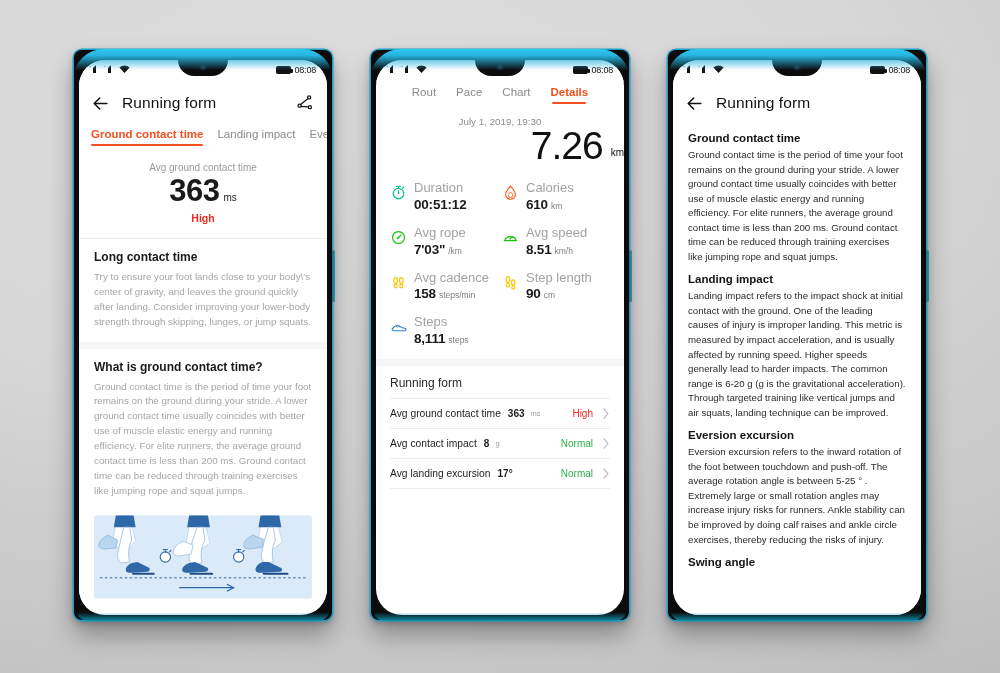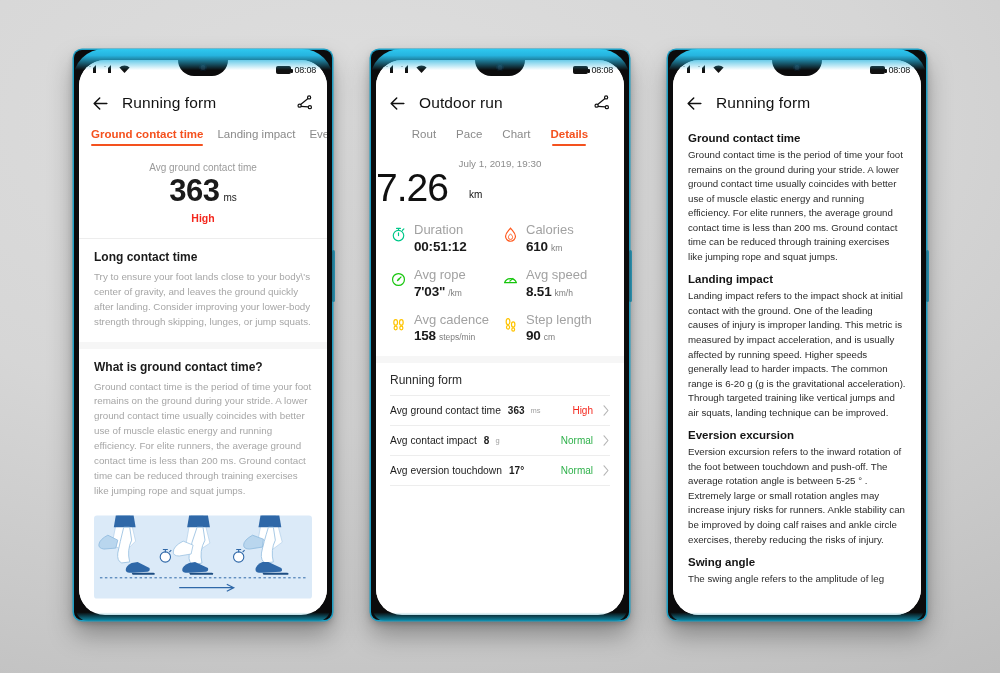--- a/index.html
+++ b/index.html
@@ -150,21 +150,21 @@
   .gapstrip { height:7px; background:#f6f6f6; }
 
   .sect { padding: 11px 15px 12px; }
   .sect-h { font-size: 12px; font-weight:700; color:#1a1a1a; margin-bottom: 6px; }
   .sect-p { font-size: 9.8px; line-height: 1.52; color:#a6a6a6; }
 
   .illus-wrap { padding: 4px 15px 10px; }
 
   
   .date-line { text-align:center; font-size:9.8px; color:#8c8c8c; padding-top:12px; }
-  .dist-row { display:flex; align-items:flex-end; justify-content:flex-start; gap:21px; margin-top:-2px;}
+  .dist-row { display:flex; align-items:flex-end; justify-content:flex-end; gap:8px; margin-top:-2px;}
   .dist-val { font-size: 39px; font-weight: 400; color:#101010; line-height: 1.06; letter-spacing:-1px; }
   .dist-unit { font-size: 10px; color:#101010; padding-bottom: 8px; }
 
   .stats { padding: 8px 10px 6px 14px; }
   .stat-row { display:flex; }
   .stat { display:flex; align-items:flex-start; gap:7px; width: 50%; padding: 6px 0 7px; }
   .stat-ico { width:17px; height:17px; flex:none; margin-top:4px; }
   .stat-label { font-size:13px; color:#a2a2a2; line-height:1.2; }
   .stat-vrow { display:flex; align-items:baseline; gap:3px; margin-top:1px;text-align:center;}
   .stat-val { font-size:13.5px; font-weight:700; color:#1a1a1a; letter-spacing:-0.2px;}
@@ -330,32 +330,20 @@
         <svg width="11" height="9" viewBox="0 0 11 9">
             <path d="M5.5 8 L0.4 2.6 A7 7 0 0 1 10.6 2.6 Z" fill="#111"></path>
           </svg>
       </div>
       <div class="sb-right">
         <div class="batt"></div>
         <span class="clock">08:08</span>
       </div>
     </div>
 
-    <div class="appbar">
-      <svg class="back-arrow" viewBox="0 0 24 24">
-          <path d="M20 12 H5 M11 5 L4 12 L11 19" fill="none" stroke="#111" stroke-width="1.9" stroke-linecap="round" stroke-linejoin="round"></path>
-        </svg>
-      <div class="appbar-title">Outdoor run</div>
-      <svg class="share-ico" viewBox="0 0 24 24">
-        <circle cx="17.5" cy="4.5" r="2.1" fill="none" stroke="#111" stroke-width="1.6"></circle>
-        <circle cx="4.8" cy="15.5" r="2.1" fill="none" stroke="#111" stroke-width="1.6"></circle>
-        <circle cx="18.5" cy="17.5" r="2.1" fill="none" stroke="#111" stroke-width="1.6"></circle>
-        <path d="M16 6 L6.2 14 M6.6 16.4 L16.4 17.2" stroke="#111" stroke-width="1.6" fill="none"></path>
-      </svg>
-    </div>
 
     <div class="tabs centered">
       <div class="tab">Rout</div>
       <div class="tab">Pace</div>
       <div class="tab">Chart</div>
       <div class="tab active">Details</div>
     </div>
 
     <div class="body with-tabs">
       <div class="date-line">July 1, 2019, 19:30</div>
@@ -450,20 +438,36 @@
             <div>
               <div class="stat-label">Step length</div>
               <div class="stat-vrow">
                   <span class="stat-val">90</span>
                   <span class="stat-unit">cm</span>
                 </div>
             </div>
           </div>
         </div>
 
+        <div class="stat-row">
+          <div class="stat">
+            <svg class="stat-ico" viewBox="0 0 24 24">
+                <path d="M3 16 q2 -4 6 -5 q3 -0.8 5.5 1.2 q2.5 2 6.5 2.3 q1.6 0.2 1.6 1.8 q0 1.7 -2 1.7 H5.2 Q3 18 3 16 Z" fill="none" stroke="#2f7fd4" stroke-width="1.6" stroke-linejoin="round"></path>
+                <path d="M8.5 11.2 l2.2 2.4 M11.4 10.8 l2 2.3" stroke="#2f7fd4" stroke-width="1.2"></path>
+              </svg>
+            <div>
+              <div class="stat-label">Steps</div>
+              <div class="stat-vrow">
+                  <span class="stat-val">8,111</span>
+                  <span class="stat-unit">steps</span>
+                </div>
+            </div>
+          </div>
+          <div class="stat"></div>
+        </div>
       </div>
 
       <div class="gapstrip"></div>
 
       <div class="rf-sect">
         <div class="rf-title">Running form</div>
 
         <div class="rf-row">
           <span class="rf-name">Avg ground contact time</span>
           <span class="rf-num">363</span>
@@ -480,21 +484,21 @@
           <span class="rf-num">8</span>
           <span class="rf-numunit">g</span>
           <span class="rf-spacer"></span>
           <span class="rf-state normal">Normal</span>
           <svg class="rf-chev" viewBox="0 0 8 14">
               <path d="M1.5 1 L6.5 7 L1.5 13" fill="none" stroke="#b5b5b5" stroke-width="1.4" stroke-linecap="round" stroke-linejoin="round"></path>
             </svg>
         </div>
 
         <div class="rf-row">
-          <span class="rf-name">Avg eversion touchdown</span>
+          <span class="rf-name">Avg landing excursion</span>
           <span class="rf-num">17°</span>
           <span class="rf-spacer"></span>
           <span class="rf-state normal">Normal</span>
           <svg class="rf-chev" viewBox="0 0 8 14">
               <path d="M1.5 1 L6.5 7 L1.5 13" fill="none" stroke="#b5b5b5" stroke-width="1.4" stroke-linecap="round" stroke-linejoin="round"></path>
             </svg>
         </div>
         <div class="divider"></div>
       </div>
     </div>
@@ -540,17 +544,16 @@
         <div class="doc-h">Ground contact time</div>
         <div class="doc-p">Ground contact time is the period of time your foot remains on the ground during your stride. A lower ground contact time usually coincides with better use of muscle elastic energy and running efficiency. For elite runners, the average ground contact time is less than 200 ms. Ground contact time can be reduced through training exercises like jumping rope and squat jumps.</div>
 
         <div class="doc-h">Landing impact</div>
         <div class="doc-p">Landing impact refers to the impact shock at initial contact with the ground. One of the leading causes of injury is improper landing. This metric is measured by impact acceleration, and is usually affected by running speed. Higher speeds generally lead to harder impacts. The common range is 6-20 g (g is the gravitational acceleration). Through targeted training like vertical jumps and air squats, landing technique can be improved.</div>
 
         <div class="doc-h">Eversion excursion</div>
         <div class="doc-p">Eversion excursion refers to the inward rotation of the foot between touchdown and push-off. The average rotation angle is between 5-25 ° . Extremely large or small rotation angles may increase injury risks for runners. Ankle stability can be improved by doing calf raises and ankle circle exercises, thereby reducing the risks of injury.</div>
 
         <div class="doc-h">Swing angle</div>
-        <div class="doc-p">The swing angle refers to the amplitude of leg</div>
       </div>
     </div>
   </div>
 </div>
 
 </body></html>

